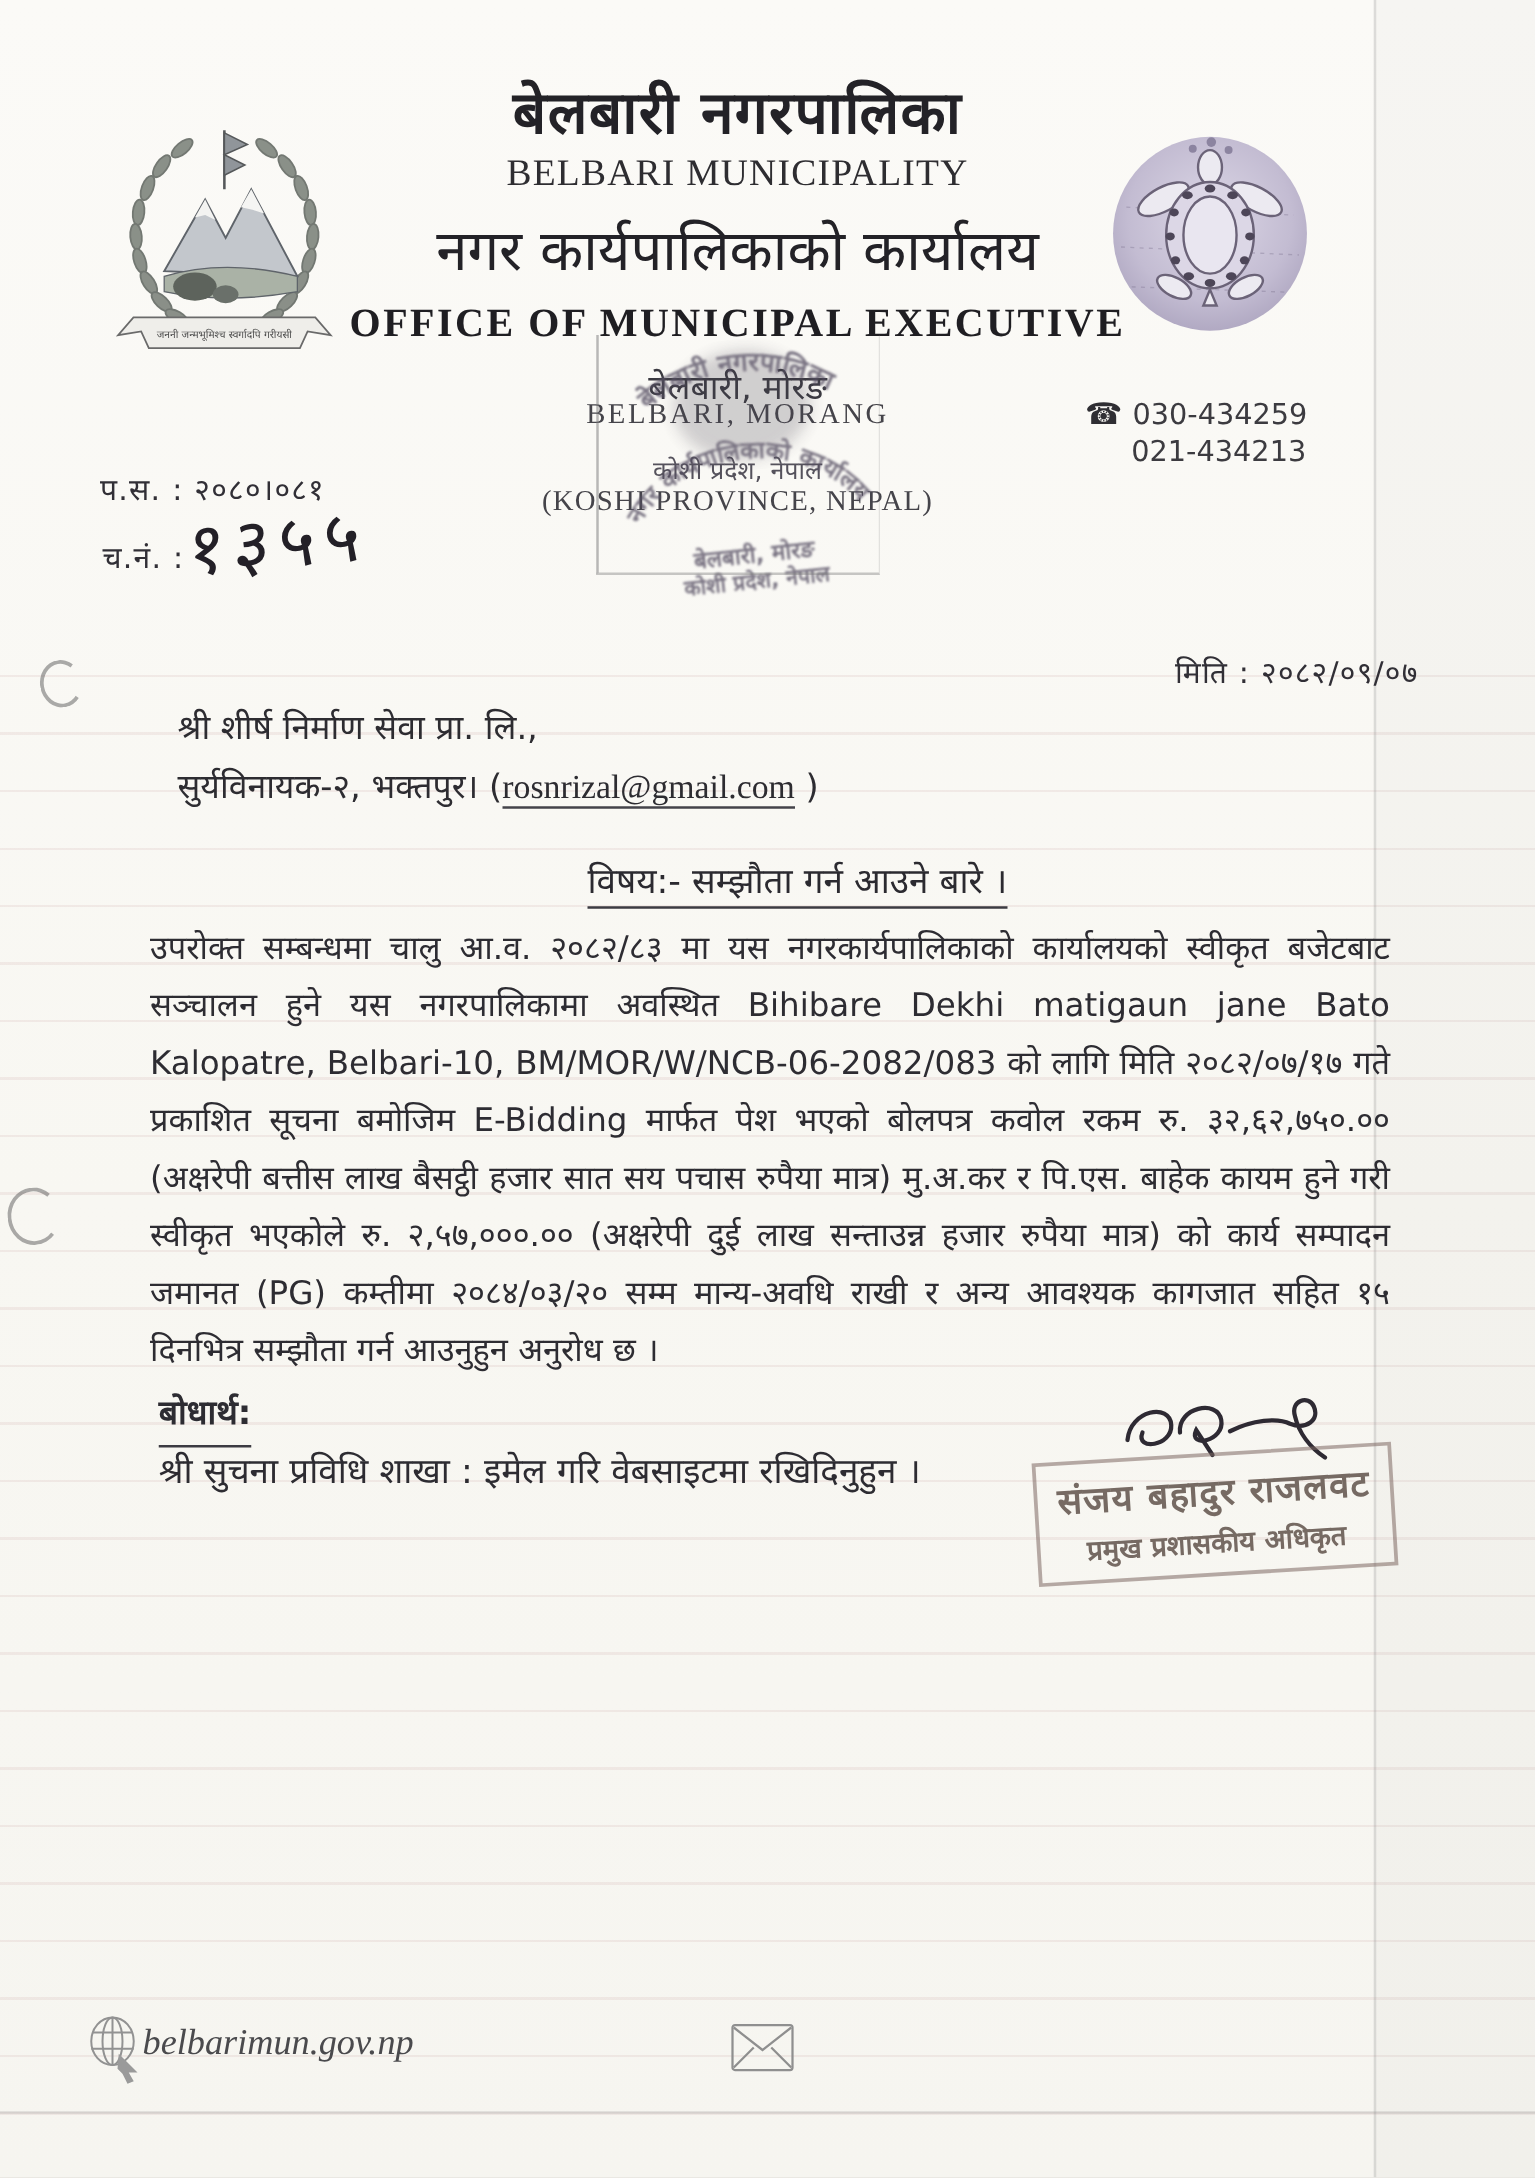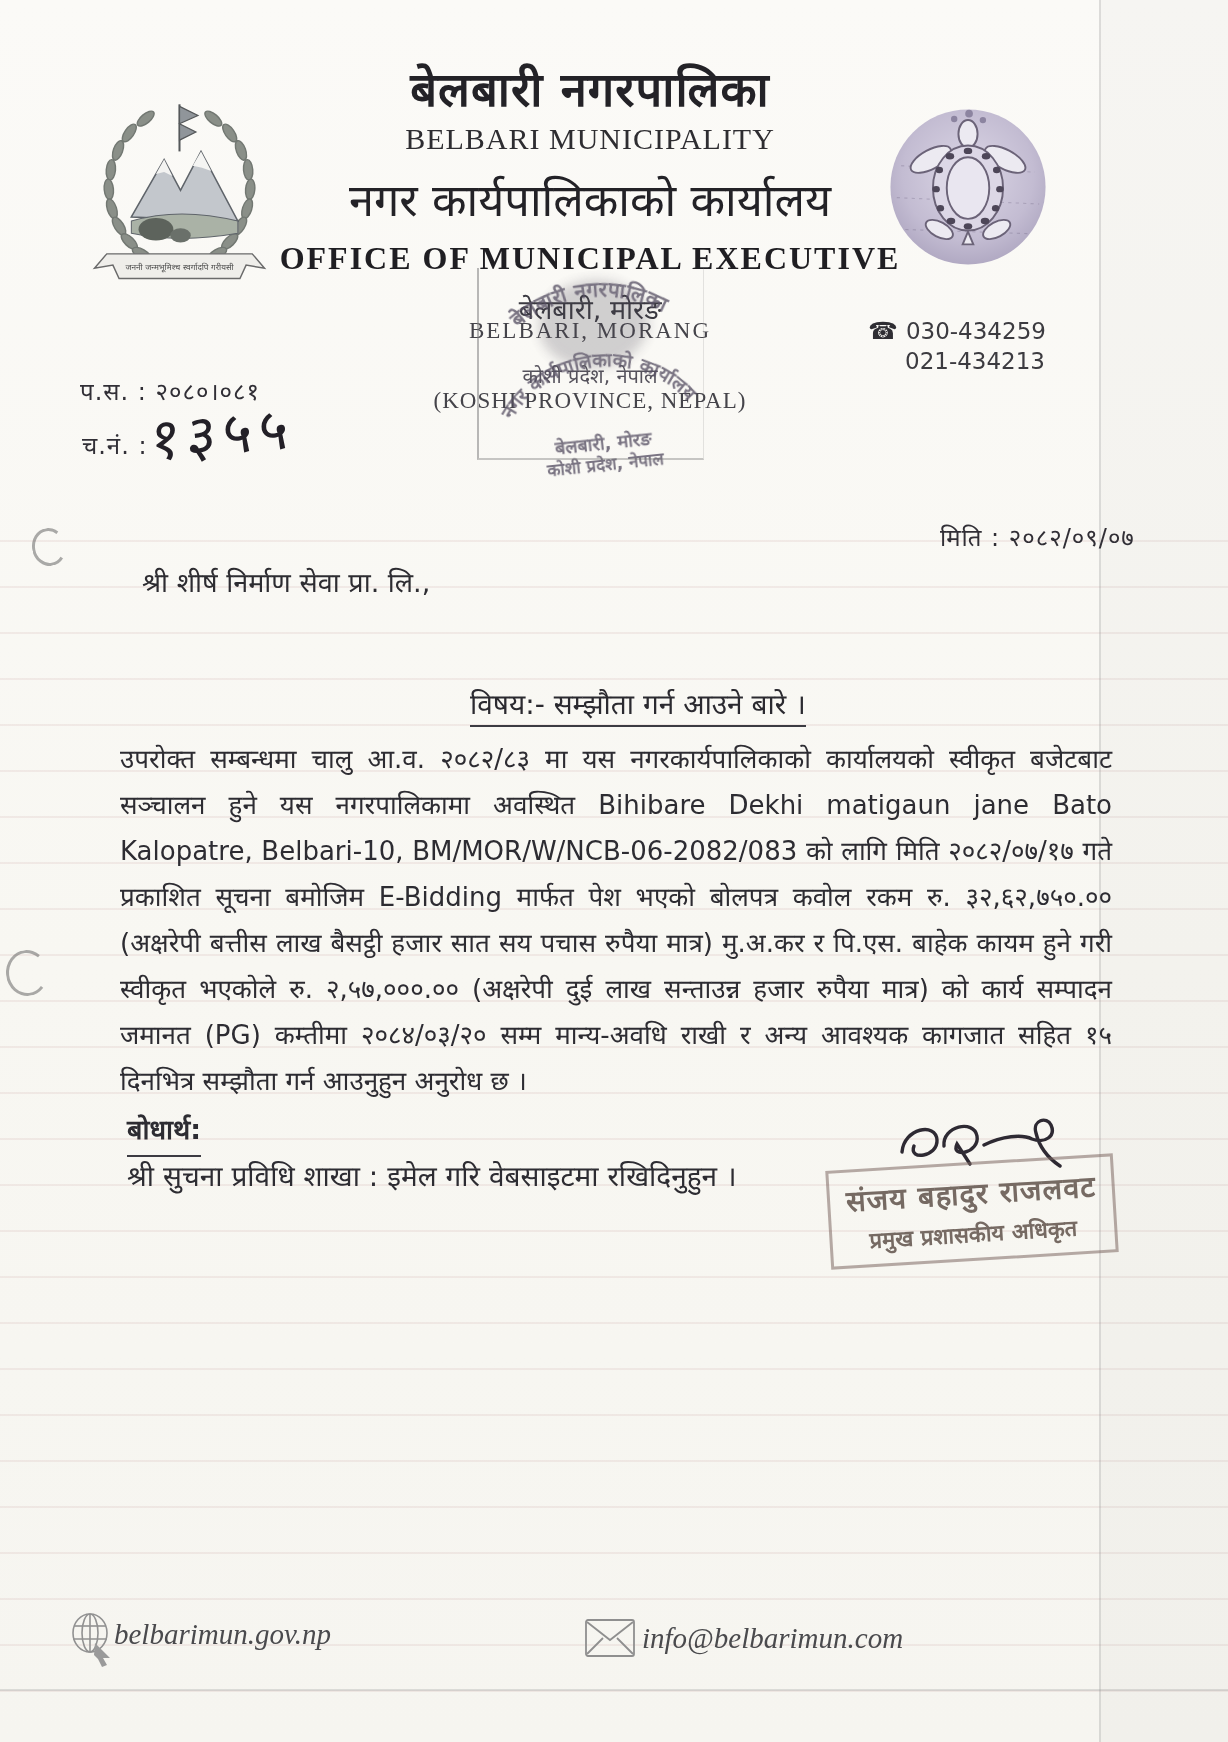--- a/index.html
+++ b/index.html
@@ -212,20 +212,23 @@
     <span>च.नं. :</span>
   </div>
   <div class="handwritten">१३५५</div>
   <div class="refline" style="left:940px;top:520px;">
     <span>मिति :</span>
     <span>२०८२/०९/०७</span>
   </div>
 
   <div class="recipient">
     <div>श्री शीर्ष निर्माण सेवा प्रा. लि.,</div>
+    <div>
+      <span>सुर्यविनायक-२, भक्तपुर। (</span><span class="email serif">rosnrizal@gmail.com</span><span> )</span>
+    </div>
   </div>
 
   <div class="subject">
     <span>विषय:- सम्झौता गर्न आउने बारे ।</span>
   </div>
 
   <div class="bodytext">उपरोक्त सम्बन्धमा चालु आ.व. २०८२/८३ मा यस नगरकार्यपालिकाको कार्यालयको स्वीकृत बजेटबाट सञ्चालन हुने यस नगरपालिकामा अवस्थित Bihibare Dekhi matigaun jane Bato Kalopatre, Belbari-10, BM/MOR/W/NCB-06-2082/083 को लागि मिति २०८२/०७/१७ गते  प्रकाशित सूचना बमोजिम E-Bidding मार्फत पेश भएको बोलपत्र कवोल रकम रु. ३२,६२,७५०.०० (अक्षरेपी बत्तीस लाख बैसट्ठी हजार सात सय पचास रुपैया मात्र) मु.अ.कर र पि.एस. बाहेक कायम हुने गरी स्वीकृत भएकोले रु. २,५७,०००.०० (अक्षरेपी दुई लाख सन्ताउन्न हजार रुपैया मात्र) को कार्य सम्पादन जमानत (PG) कम्तीमा २०८४/०३/२० सम्म मान्य-अवधि राखी र अन्य आवश्यक कागजात सहित १५ दिनभित्र सम्झौता गर्न आउनुहुन अनुरोध छ ।</div>
 
   <div class="cc-label"><span>बोधार्थ:</span></div>
   <div class="cc-note">श्री सुचना प्रविधि शाखा : इमेल गरि वेबसाइटमा रखिदिनुहुन  ।</div>
@@ -255,15 +258,14 @@
   </svg>
   <div class="site-text serif">belbarimun.gov.np</div>
 
   <svg class="abs" style="left:584px;top:1618px;" width="52" height="40" viewBox="0 0 52 40">
     <g stroke="#8f8f8f" stroke-width="1.8" fill="none">
       <rect x="2" y="2" width="48" height="36" rx="2"></rect>
       <path d="M3,4 L26,22 L49,4"></path>
       <path d="M3,36 L19,20 M49,36 L33,20"></path>
     </g>
   </svg>
-  <div class="mail-text serif">info@belbarimun.com</div>
 
 </div>
 
 </body></html>

